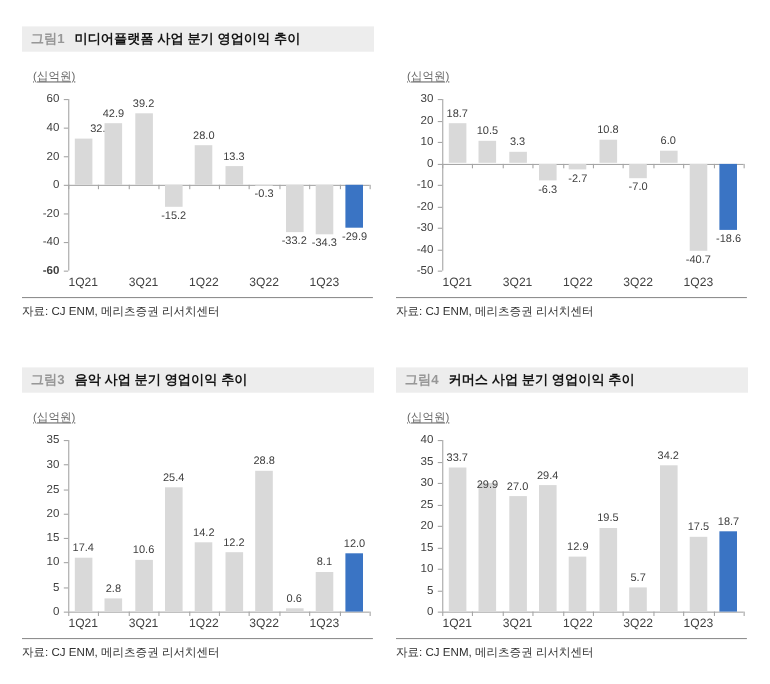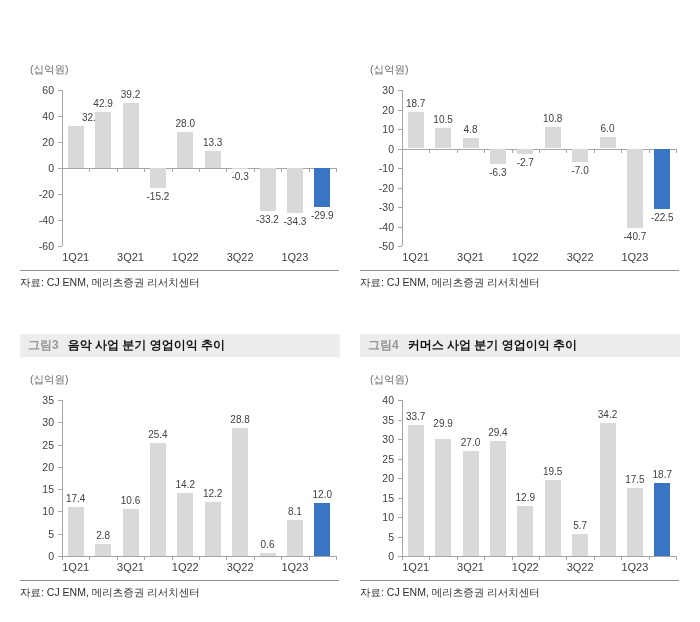--- a/index.html
+++ b/index.html
@@ -7,48 +7,52 @@
         font-family:"Liberation Sans", sans-serif;overflow:hidden;}
   .panel{position:absolute;width:320px;height:266px;}
   .pos0{left:20px;top:24px;}
   .pos1{left:360px;top:24px;}
   .pos2{left:20px;top:334px;}
   .pos3{left:360px;top:334px;}
   .panel-header{position:absolute;left:0;top:0;width:320px;height:23px;
         background:#ededed;display:flex;align-items:center;font-weight:bold;font-size:12px;}
   .fig-tag{margin-left:8px;margin-right:9px;color:#979797;white-space:nowrap;}
   .fig-title{color:#141414;white-space:nowrap;}
-  .unit{position:absolute;left:10px;top:39px;font-size:10.5px;color:#6a6a6a;}
+  .unit{position:absolute;left:10px;top:39px;font-size:10.5px;color:#6a6a6a;text-decoration:underline;}
   .plot{position:absolute;left:0;top:60px;width:320px;height:182px;}
   .source{position:absolute;left:0;top:246px;width:319px;border-top:1px solid #8f8f8f;
         padding-top:5px;font-size:10.5px;color:#2e2e2e;}
   .abs{position:absolute;box-sizing:border-box;}
 </style>
 </head>
 <body>
 
 <div id="page">
 
   <div class="panel pos0">
+    <div class="panel-header">
+      <span class="fig-tag">그림1</span>
+      <span class="fig-title">미디어플랫폼 사업 분기 영업이익 추이</span>
+    </div>
     <div class="unit">(십억원)</div>
     <div class="plot">
         <div class="abs" style="left: 42px; top: 6px; width: 1px; height: 156px; background: rgb(166, 166, 166);"></div>
         <div class="abs" style="left: 0px; top: 0px; width: 34px; text-align: right; font-size: 10.5px; line-height: 12px; color: rgb(64, 64, 64);">60</div>
         <div class="abs" style="left: 38px; top: 6px; width: 4px; height: 1px; background: rgb(166, 166, 166);"></div>
         <div class="abs" style="left: 0px; top: 26px; width: 34px; text-align: right; font-size: 10.5px; line-height: 12px; color: rgb(64, 64, 64);">40</div>
         <div class="abs" style="left: 38px; top: 32px; width: 4px; height: 1px; background: rgb(166, 166, 166);"></div>
         <div class="abs" style="left: 0px; top: 52px; width: 34px; text-align: right; font-size: 10.5px; line-height: 12px; color: rgb(64, 64, 64);">20</div>
         <div class="abs" style="left: 38px; top: 58px; width: 4px; height: 1px; background: rgb(166, 166, 166);"></div>
         <div class="abs" style="left: 0px; top: 78px; width: 34px; text-align: right; font-size: 10.5px; line-height: 12px; color: rgb(64, 64, 64);">0</div>
         <div class="abs" style="left: 38px; top: 84px; width: 4px; height: 1px; background: rgb(166, 166, 166);"></div>
         <div class="abs" style="left: 0px; top: 104px; width: 34px; text-align: right; font-size: 10.5px; line-height: 12px; color: rgb(64, 64, 64);">-20</div>
         <div class="abs" style="left: 38px; top: 110px; width: 4px; height: 1px; background: rgb(166, 166, 166);"></div>
         <div class="abs" style="left: 0px; top: 130px; width: 34px; text-align: right; font-size: 10.5px; line-height: 12px; color: rgb(64, 64, 64);">-40</div>
         <div class="abs" style="left: 38px; top: 136px; width: 4px; height: 1px; background: rgb(166, 166, 166);"></div>
-        <div class="abs" style="left: 0px; top: 156px; width: 34px; text-align: right; font-size: 10.5px; line-height: 12px; color: rgb(64, 64, 64);">-60</div>
+        <div class="abs" style="left: 0px; top: 156px; width: 34px; text-align: right; font-size: 10.5px; line-height: 12px; color: rgb(64, 64, 64); font-weight: bold;">-60</div>
         <div class="abs" style="left: 38px; top: 162px; width: 4px; height: 1px; background: rgb(166, 166, 166);"></div>
         <div class="abs" style="left: 42px; top: 84px; width: 274px; height: 1px; background: rgb(166, 166, 166);"></div>
         <div class="abs" style="left: 42px; top: 84px; width: 1px; height: 4px; background: rgb(166, 166, 166);"></div>
         <div class="abs" style="left: 69.4px; top: 84px; width: 1px; height: 4px; background: rgb(166, 166, 166);"></div>
         <div class="abs" style="left: 96.8px; top: 84px; width: 1px; height: 4px; background: rgb(166, 166, 166);"></div>
         <div class="abs" style="left: 124.2px; top: 84px; width: 1px; height: 4px; background: rgb(166, 166, 166);"></div>
         <div class="abs" style="left: 151.6px; top: 84px; width: 1px; height: 4px; background: rgb(166, 166, 166);"></div>
         <div class="abs" style="left: 179px; top: 84px; width: 1px; height: 4px; background: rgb(166, 166, 166);"></div>
         <div class="abs" style="left: 206.4px; top: 84px; width: 1px; height: 4px; background: rgb(166, 166, 166);"></div>
         <div class="abs" style="left: 233.8px; top: 84px; width: 1px; height: 4px; background: rgb(166, 166, 166);"></div>
@@ -116,35 +120,35 @@
         <div class="abs" style="left: 206.4px; top: 64.5px; width: 1px; height: 4px; background: rgb(166, 166, 166);"></div>
         <div class="abs" style="left: 233.8px; top: 64.5px; width: 1px; height: 4px; background: rgb(166, 166, 166);"></div>
         <div class="abs" style="left: 261.2px; top: 64.5px; width: 1px; height: 4px; background: rgb(166, 166, 166);"></div>
         <div class="abs" style="left: 288.6px; top: 64.5px; width: 1px; height: 4px; background: rgb(166, 166, 166);"></div>
         <div class="abs" style="left: 316px; top: 64.5px; width: 1px; height: 4px; background: rgb(166, 166, 166);"></div>
         <div class="abs" style="left: 47.7px; top: 28.035px; width: 16px; height: 36.465px; background: rgb(217, 217, 217);"></div>
         <div class="abs" style="left: 33.7px; top: 14.035px; width: 44px; text-align: center; font-size: 10px; line-height: 11px; color: rgb(64, 64, 64);">18.7</div>
         <div class="abs" style="left: 75.1px; top: 44.025px; width: 16px; height: 20.475px; background: rgb(217, 217, 217);"></div>
         <div class="abs" style="left: 61.1px; top: 30.025px; width: 44px; text-align: center; font-size: 10px; line-height: 11px; color: rgb(64, 64, 64);">10.5</div>
         <div class="abs" style="left: 102.5px; top: 53.775px; width: 16px; height: 10.725px; background: rgb(217, 217, 217);"></div>
-        <div class="abs" style="left: 88.5px; top: 39.775px; width: 44px; text-align: center; font-size: 10px; line-height: 11px; color: rgb(64, 64, 64);">4.8</div>
+        <div class="abs" style="left: 88.5px; top: 39.775px; width: 44px; text-align: center; font-size: 10px; line-height: 11px; color: rgb(64, 64, 64);">3.3</div>
         <div class="abs" style="left: 129.9px; top: 64.5px; width: 16px; height: 15.6px; background: rgb(217, 217, 217);"></div>
         <div class="abs" style="left: 115.9px; top: 83.1px; width: 44px; text-align: center; font-size: 10px; line-height: 11px; color: rgb(64, 64, 64);">-6.3</div>
         <div class="abs" style="left: 157.3px; top: 64.5px; width: 16px; height: 5.265px; background: rgb(217, 217, 217);"></div>
         <div class="abs" style="left: 143.3px; top: 72.765px; width: 44px; text-align: center; font-size: 10px; line-height: 11px; color: rgb(64, 64, 64);">-2.7</div>
         <div class="abs" style="left: 184.7px; top: 43.44px; width: 16px; height: 21.06px; background: rgb(217, 217, 217);"></div>
         <div class="abs" style="left: 170.7px; top: 29.44px; width: 44px; text-align: center; font-size: 10px; line-height: 11px; color: rgb(64, 64, 64);">10.8</div>
         <div class="abs" style="left: 212.1px; top: 64.5px; width: 16px; height: 13.65px; background: rgb(217, 217, 217);"></div>
         <div class="abs" style="left: 198.1px; top: 81.15px; width: 44px; text-align: center; font-size: 10px; line-height: 11px; color: rgb(64, 64, 64);">-7.0</div>
         <div class="abs" style="left: 239.5px; top: 52.8px; width: 16px; height: 11.7px; background: rgb(217, 217, 217);"></div>
         <div class="abs" style="left: 225.5px; top: 38.8px; width: 44px; text-align: center; font-size: 10px; line-height: 11px; color: rgb(64, 64, 64);">6.0</div>
         <div class="abs" style="left: 266.9px; top: 64.5px; width: 16px; height: 79.365px; background: rgb(217, 217, 217);"></div>
         <div class="abs" style="left: 252.9px; top: 146.865px; width: 44px; text-align: center; font-size: 10px; line-height: 11px; color: rgb(64, 64, 64);">-40.7</div>
         <div class="abs" style="left: 294.3px; top: 64.5px; width: 16px; height: 60.645px; background: rgb(58, 116, 196);"></div>
-        <div class="abs" style="left: 280.3px; top: 128.145px; width: 44px; text-align: center; font-size: 10px; line-height: 11px; color: rgb(64, 64, 64);">-22.5</div>
+        <div class="abs" style="left: 280.3px; top: 128.145px; width: 44px; text-align: center; font-size: 10px; line-height: 11px; color: rgb(64, 64, 64);">-18.6</div>
         <div class="abs" style="left: 33.7px; top: 167px; width: 44px; text-align: center; font-size: 11px; line-height: 12px; color: rgb(64, 64, 64);">1Q21</div>
         <div class="abs" style="left: 88.5px; top: 167px; width: 44px; text-align: center; font-size: 11px; line-height: 12px; color: rgb(64, 64, 64);">3Q21</div>
         <div class="abs" style="left: 143.3px; top: 167px; width: 44px; text-align: center; font-size: 11px; line-height: 12px; color: rgb(64, 64, 64);">1Q22</div>
         <div class="abs" style="left: 198.1px; top: 167px; width: 44px; text-align: center; font-size: 11px; line-height: 12px; color: rgb(64, 64, 64);">3Q22</div>
         <div class="abs" style="left: 252.9px; top: 167px; width: 44px; text-align: center; font-size: 11px; line-height: 12px; color: rgb(64, 64, 64);">1Q23</div>
       </div>
     <div class="source">자료: CJ ENM, 메리츠증권 리서치센터</div>
   </div>
 
   <div class="panel pos2">
@@ -246,21 +250,21 @@
         <div class="abs" style="left: 151.6px; top: 162px; width: 1px; height: 4px; background: rgb(166, 166, 166);"></div>
         <div class="abs" style="left: 179px; top: 162px; width: 1px; height: 4px; background: rgb(166, 166, 166);"></div>
         <div class="abs" style="left: 206.4px; top: 162px; width: 1px; height: 4px; background: rgb(166, 166, 166);"></div>
         <div class="abs" style="left: 233.8px; top: 162px; width: 1px; height: 4px; background: rgb(166, 166, 166);"></div>
         <div class="abs" style="left: 261.2px; top: 162px; width: 1px; height: 4px; background: rgb(166, 166, 166);"></div>
         <div class="abs" style="left: 288.6px; top: 162px; width: 1px; height: 4px; background: rgb(166, 166, 166);"></div>
         <div class="abs" style="left: 316px; top: 162px; width: 1px; height: 4px; background: rgb(166, 166, 166);"></div>
         <div class="abs" style="left: 47.7px; top: 30.57px; width: 16px; height: 131.43px; background: rgb(217, 217, 217);"></div>
         <div class="abs" style="left: 33.7px; top: 16.57px; width: 44px; text-align: center; font-size: 10px; line-height: 11px; color: rgb(64, 64, 64);">33.7</div>
         <div class="abs" style="left: 75.1px; top: 45.39px; width: 16px; height: 116.61px; background: rgb(217, 217, 217);"></div>
-        <div class="abs" style="left: 61.1px; top: 24px; width: 44px; text-align: center; font-size: 10px; line-height: 11px; color: rgb(64, 64, 64);">29.9</div>
+        <div class="abs" style="left: 61.1px; top: 42px; width: 44px; text-align: center; font-size: 10px; line-height: 11px; color: rgb(64, 64, 64);">29.9</div>
         <div class="abs" style="left: 102.5px; top: 56.7px; width: 16px; height: 105.3px; background: rgb(217, 217, 217);"></div>
         <div class="abs" style="left: 88.5px; top: 42.7px; width: 44px; text-align: center; font-size: 10px; line-height: 11px; color: rgb(64, 64, 64);">27.0</div>
         <div class="abs" style="left: 129.9px; top: 47.34px; width: 16px; height: 114.66px; background: rgb(217, 217, 217);"></div>
         <div class="abs" style="left: 115.9px; top: 33.34px; width: 44px; text-align: center; font-size: 10px; line-height: 11px; color: rgb(64, 64, 64);">29.4</div>
         <div class="abs" style="left: 157.3px; top: 111.69px; width: 16px; height: 50.31px; background: rgb(217, 217, 217);"></div>
         <div class="abs" style="left: 143.3px; top: 97.69px; width: 44px; text-align: center; font-size: 10px; line-height: 11px; color: rgb(64, 64, 64);">12.9</div>
         <div class="abs" style="left: 184.7px; top: 85.95px; width: 16px; height: 76.05px; background: rgb(217, 217, 217);"></div>
         <div class="abs" style="left: 170.7px; top: 71.95px; width: 44px; text-align: center; font-size: 10px; line-height: 11px; color: rgb(64, 64, 64);">19.5</div>
         <div class="abs" style="left: 212.1px; top: 139.77px; width: 16px; height: 22.23px; background: rgb(217, 217, 217);"></div>
         <div class="abs" style="left: 198.1px; top: 125.77px; width: 44px; text-align: center; font-size: 10px; line-height: 11px; color: rgb(64, 64, 64);">5.7</div>

